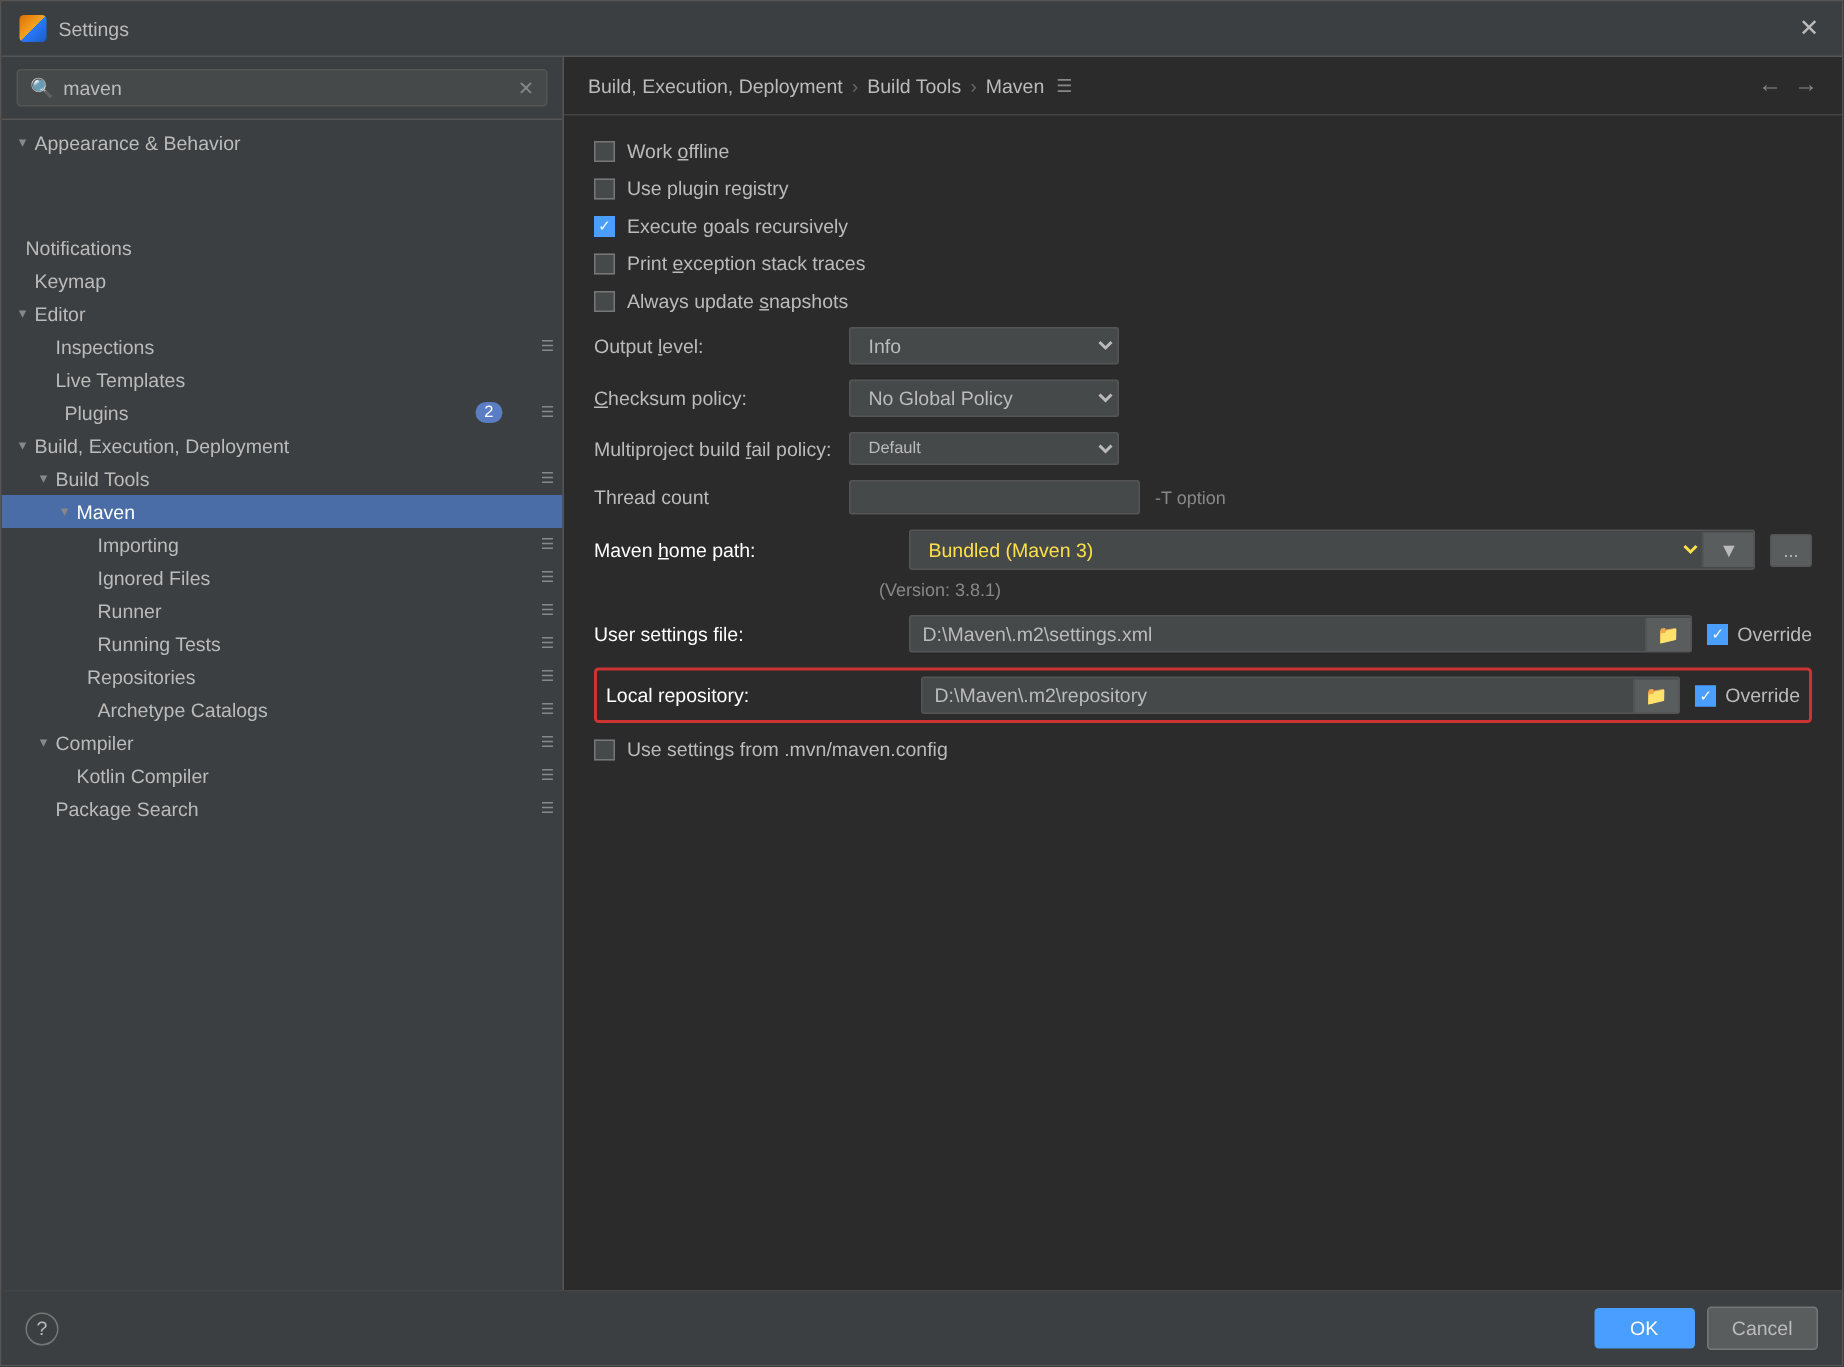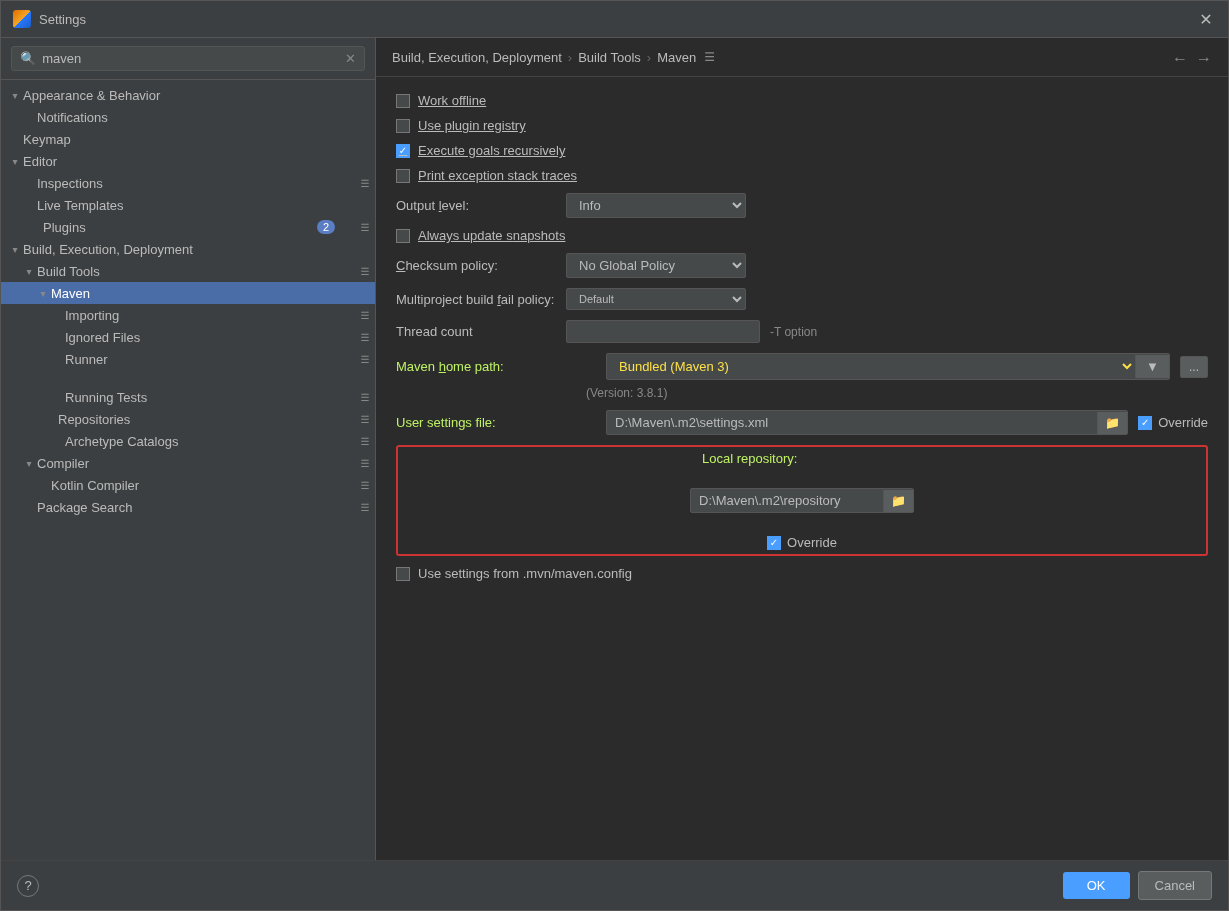--- a/index.html
+++ b/index.html
@@ -176,21 +176,20 @@
 
     .form-row {
       display: flex;
       align-items: center;
       margin-bottom: 10px;
       gap: 10px;
     }
 
     .form-row.checkbox-row {
       align-items: flex-end;
-      text-decoration: underline;
     }
 
     .checkbox-wrap {
       display: flex;
       align-items: center;
       gap: 8px;
     }
 
     .checkbox {
       width: 14px; height: 14px;
@@ -212,21 +211,21 @@
       font-size: 10px;
     }
 
     .form-label {
       color: #bbb;
       min-width: 160px;
       flex-shrink: 0;
     }
 
     .form-label-wide {
-      color: #bef264;
+      color: #ffffff;
       min-width: 200px;
       flex-shrink: 0;
     }
 
     .form-input {
       background: #45494a;
       border: 1px solid #555;
       color: #bbb;
       padding: 3px 8px;
       border-radius: 2px;
@@ -308,25 +307,24 @@
     .override-wrap {
       display: flex;
       align-items: center;
       gap: 6px;
     }
 
     .local-repo-row {
       display: flex;
       align-items: center;
       margin-bottom: 10px;
-      gap: 22px;
+      gap: 10px;
       border: 2px solid #cc3333;
       border-radius: 3px;
       padding: 4px 6px;
-      flex-direction: column;
     }
 
     .local-repo-input-wrap {
       flex: 1;
       background: #45494a;
       border: 1px solid #555;
       border-radius: 2px;
       display: flex;
       align-items: center;
     }
@@ -404,21 +402,21 @@
           <span class="search-icon">🔍</span>
           <input class="search-input" type="text" value="maven" style="">
           <span class="search-clear">✕</span>
         </div>
       </div>
       <div class="sidebar-tree" id="sidebar-tree">
           <div class="tree-item" style="padding-left: 6px;">
             <span class="tree-arrow">▾</span>
             <span class="tree-label">Appearance &amp; Behavior</span>
           </div>
-          <div class="tree-item" style="padding-left: 20px;">
+          <div class="tree-item" style=" margin-top: 48px;">
             <span class="tree-arrow"></span>
             <span class="tree-label">Notifications</span>
           </div>
           <div class="tree-item" style="padding-left: 6px;">
             <span class="tree-arrow"></span>
             <span class="tree-label">Keymap</span>
           </div>
           <div class="tree-item" style="padding-left: 6px;">
             <span class="tree-arrow">▾</span>
             <span class="tree-label">Editor</span>
@@ -459,21 +457,21 @@
           <div class="tree-item" style="padding-left: 48px;">
             <span class="tree-arrow"></span>
             <span class="tree-label">Ignored Files</span>
             <span class="tree-icon-indicator" style="margin-right: 4px;">☰</span>
           </div>
           <div class="tree-item" style="padding-left: 48px;">
             <span class="tree-arrow"></span>
             <span class="tree-label">Runner</span>
             <span class="tree-icon-indicator" style="margin-right: 4px;">☰</span>
           </div>
-          <div class="tree-item" style="padding-left: 48px; margin-top: 16px;">
+          <div class="tree-item" style="padding-left: 48px;">
             <span class="tree-arrow"></span>
             <span class="tree-label">Running Tests</span>
             <span class="tree-icon-indicator" style="margin-right: 4px;">☰</span>
           </div>
           <div class="tree-item" style="padding-left: 41px;">
             <span class="tree-arrow"></span>
             <span class="tree-label">Repositories</span>
             <span class="tree-icon-indicator" style="margin-right: 4px;">☰</span>
           </div>
           <div class="tree-item" style="padding-left: 48px;">
@@ -537,37 +535,37 @@
           </div>
         </div>
 
         <div class="form-row checkbox-row">
           <div class="checkbox-wrap">
             <div class="checkbox"></div>
             <span>Print <u>e</u>xception stack traces</span>
           </div>
         </div>
 
+        <div class="form-row checkbox-row">
+          <div class="checkbox-wrap">
+            <div class="checkbox"></div>
+            <span>Always update <u>s</u>napshots</span>
+          </div>
+        </div>
+
         <div class="form-row" style="margin-top:6px;">
           <span class="form-label">Output <u>l</u>evel:</span>
           <select style="background:#45494a;border:1px solid #555;color:#bbb;padding:3px 8px;border-radius:2px;font-size:13px;min-width:180px;">
             <option>Verbose</option>
             <option selected="">Info</option>
             <option>Warn</option>
             <option>Error</option>
           </select>
         </div>
 
-        <div class="form-row checkbox-row">
-          <div class="checkbox-wrap">
-            <div class="checkbox"></div>
-            <span>Always update <u>s</u>napshots</span>
-          </div>
-        </div>
-
         <div class="form-row">
           <span class="form-label"><u>C</u>hecksum policy:</span>
           <select style="background:#45494a;border:1px solid #555;color:#bbb;padding:3px 8px;border-radius:2px;font-size:13px;min-width:180px;">
             <option selected="">No Global Policy</option>
             <option>Fail</option>
             <option>Warn</option>
             <option>Ignore</option>
           </select>
         </div>
 

